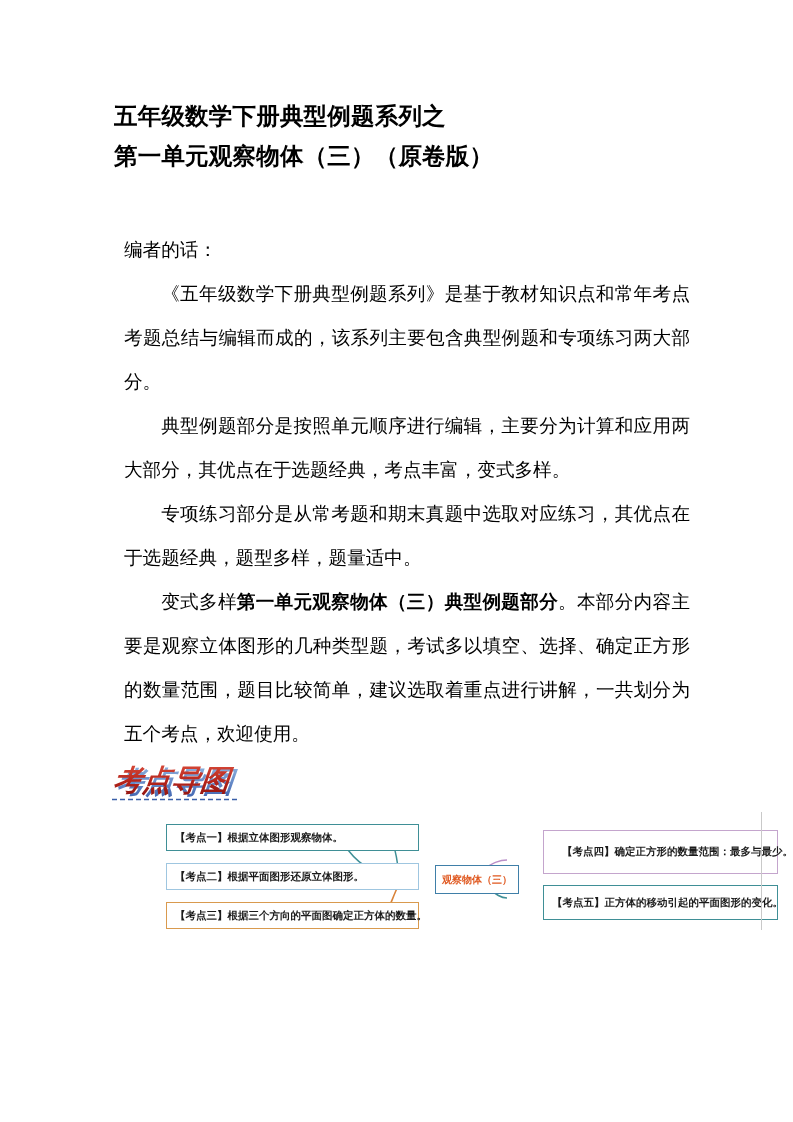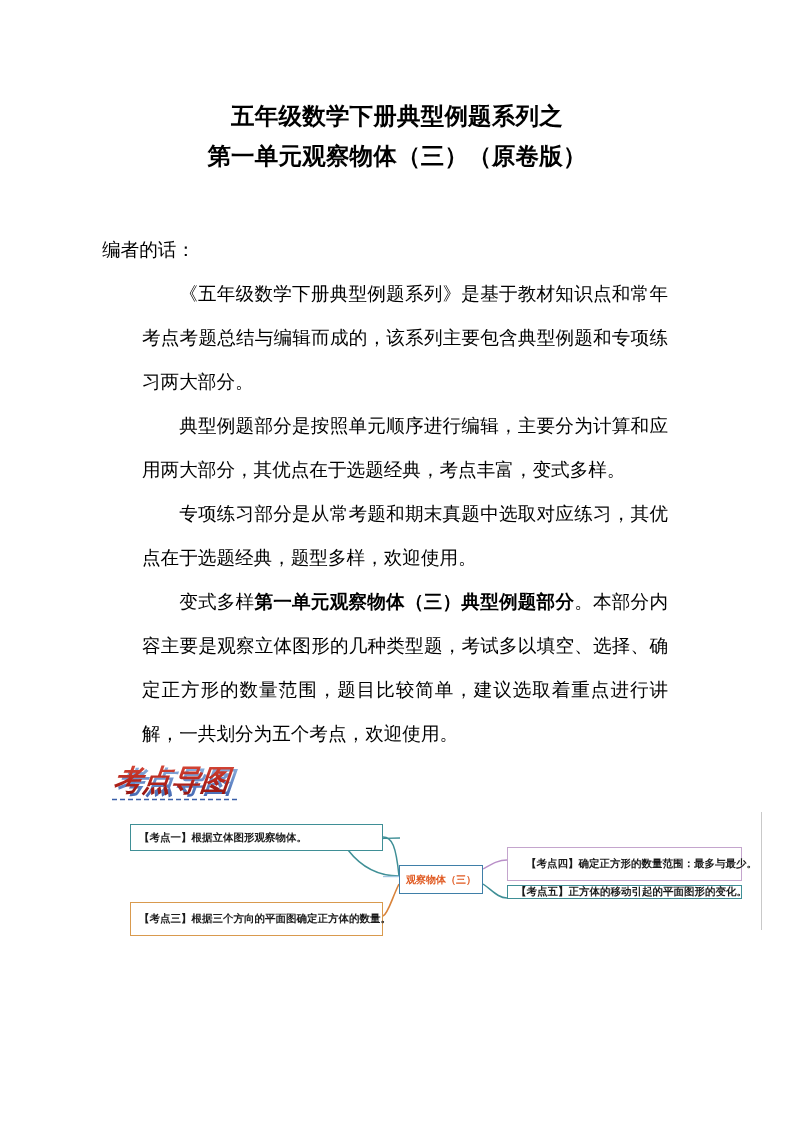--- a/index.html
+++ b/index.html
@@ -23,49 +23,47 @@
     height: 1122px;
     background: #fff;
   }
 
   
   .title-block {
     position: absolute;
     left: 114px;
     top: 96px;
     width: 566px;
-    text-align: center;
   }
   .title-line {
     font-size: 23.5px;
     font-weight: bold;
     line-height: 40px;
     letter-spacing: 0.2px;
     color: #000;
     white-space: nowrap;
   }
 
   
   .body-block {
     position: absolute;
-    left: 102px;
+    left: 124px;
     top: 228px;
     width: 566px;
   }
   .para {
     font-size: 18.6px;
     line-height: 44px;
     color: #000;
     text-align: justify;
     text-justify: inter-ideograph;
     margin: 0;
   }
   .para.indent {
     text-indent: 2em;
-    margin-left: 40px;
   }
   .para b {
     font-weight: bold;
   }
 
   
   .wordart-wrap {
     position: absolute;
     left: 110px;
     top: 757px;
@@ -94,38 +92,39 @@
     box-sizing: border-box;
     background: #ffffff;
     display: flex;
     align-items: center;
     font-size: 10.5px;
     font-weight: bold;
     letter-spacing: 0px;
     white-space: nowrap;
     color: #1a1a1a;
     padding: 0 8px;
+    margin-left: 36px;
   }
   .mm-node.n1 { left: 30px;  top: 18px;  width: 253px; height: 27px;
                 border: 1.4px solid #3f8f96; }
   .mm-node.n2 { left: 30px;  top: 57px;  width: 253px; height: 27px;
                 border: 1.2px solid #9fc6e0; }
-  .mm-node.n3 { left: 30px;  top: 96px;  width: 253px; height: 34px;
+  .mm-node.n3 { left: 30px;  top: 96px;  width: 253px; height: 27px;
                 border: 1.4px solid #d99a4e; }
   .mm-node.center {
     left: 299px; top: 59px; width: 84px; height: 29px;
     border: 1.6px solid #3f7fa8;
     color: #e05a22;
     font-size: 10px;
     justify-content: center;
     padding: 8px 2px;
   }
-  .mm-node.n4 { left: 407px; top: 41px;  width: 235px; height: 34px;
+  .mm-node.n4 { left: 407px; top: 24px;  width: 235px; height: 44px;
                 border: 1.3px solid #c4a5cd; padding-left: 18px; }
-  .mm-node.n5 { left: 407px; top: 79px;  width: 235px; height: 14px;
+  .mm-node.n5 { left: 407px; top: 79px;  width: 235px; height: 35px;
                 border: 1.5px solid #3f8f96; }
 
   .mm-edge-line {
     position: absolute;
     left: 661px;
     top: 6px;
     width: 1px;
     height: 118px;
     background: #c9c9c9;
   }
@@ -141,21 +140,21 @@
   </div>
 
   <div class="body-block">
 
     <p class="para">编者的话：</p>
 
     <p class="para indent">《五年级数学下册典型例题系列》是基于教材知识点和常年考点考题总结与编辑而成的，该系列主要包含典型例题和专项练习两大部分。</p>
 
     <p class="para indent">典型例题部分是按照单元顺序进行编辑，主要分为计算和应用两大部分，其优点在于选题经典，考点丰富，变式多样。</p>
 
-    <p class="para indent">专项练习部分是从常考题和期末真题中选取对应练习，其优点在于选题经典，题型多样，欢迎使用。</p>
+    <p class="para indent">专项练习部分是从常考题和期末真题中选取对应练习，其优点在于选题经典，题型多样，题量适中。</p>
 
     <p class="para indent"><span>变式多样</span><b>第一单元观察物体（三）典型例题部分</b><span>。本部分内容主要是观察立体图形的几种类型题，考试多以填空、选择、确定正方形的数量范围，题目比较简单，建议选取着重点进行讲解，一共划分为五个考点，欢迎使用。</span></p>
 
   </div>
 
   <div class="wordart-wrap">
     <svg class="wordart-svg" width="150" height="46" viewBox="0 0 150 46">
       <defs>
         <linearGradient id="wa-shadow" x1="0" y1="0" x2="0" y2="1">
           <stop offset="0%" stop-color="#8fb4e0"></stop>
@@ -186,20 +185,21 @@
       <line x1="283" y1="70.5" x2="299" y2="70.5" stroke="#9fc6e0" stroke-width="1.4"></line>
 
       <path d="M299,78 C292,92 288,108 283,110" fill="none" stroke="#d9833a" stroke-width="1.6"></path>
 
       <path d="M383,63 C392,58 398,54 407,54" fill="none" stroke="#b98fc8" stroke-width="1.4"></path>
 
       <path d="M383,78 C392,84 398,92 407,92" fill="none" stroke="#3f8f96" stroke-width="1.5"></path>
     </svg>
 
     <div class="mm-node n1">【考点一】根据立体图形观察物体。</div>
+    <div class="mm-node n2">【考点二】根据平面图形还原立体图形。</div>
     <div class="mm-node n3">【考点三】根据三个方向的平面图确定正方体的数量。</div>
 
     <div class="mm-node center">观察物体（三）</div>
 
     <div class="mm-node n4">【考点四】确定正方形的数量范围：最多与最少。</div>
     <div class="mm-node n5">【考点五】正方体的移动引起的平面图形的变化。</div>
 
     <div class="mm-edge-line"></div>
   </div>
 

